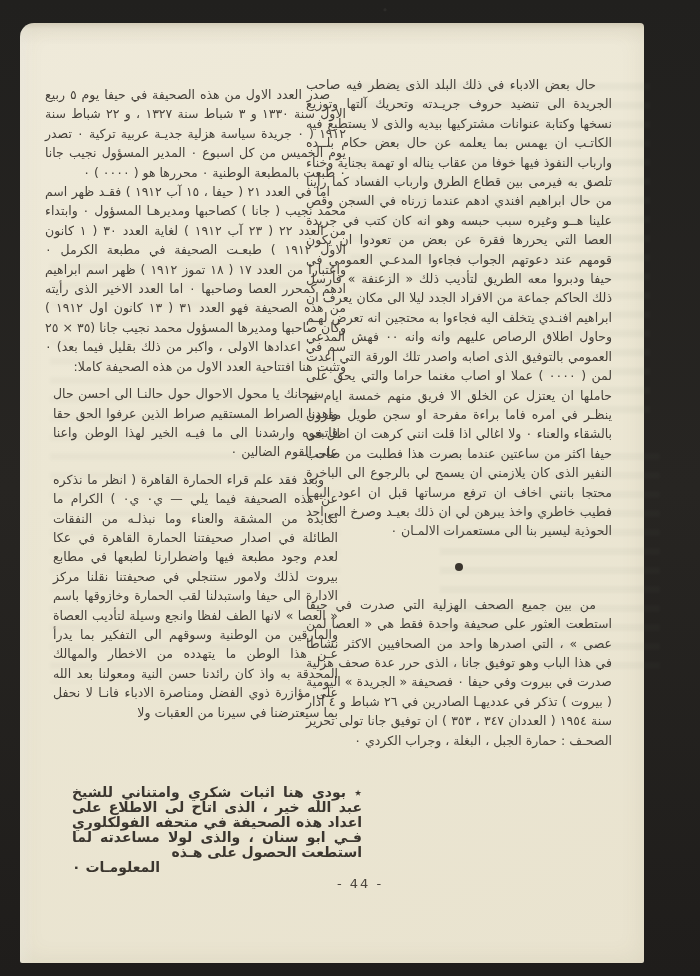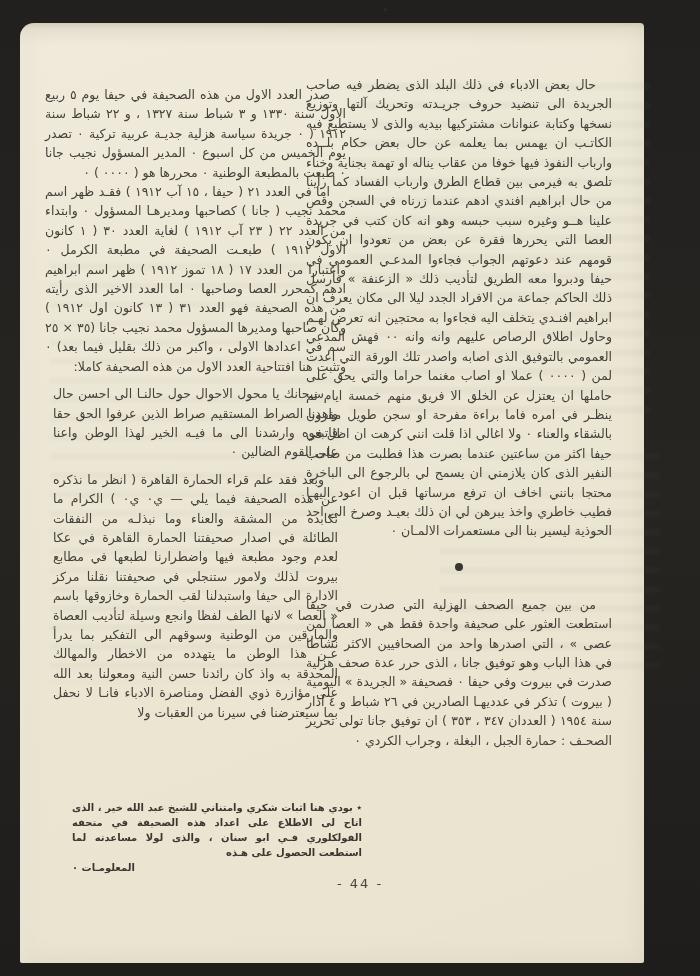--- a/index.html
+++ b/index.html
@@ -74,21 +74,21 @@
     background:#3a352e;
     margin:22px auto 24px auto;
   }
 
   .footnote{
     position:absolute;
     left:52px; bottom:88px;
     width:290px;
     direction:rtl;
     text-align:justify;
-    font-size:10px;
+    font-size:14px;
     font-weight:bold;
     line-height:15px;
     color:#3b362f;
   }
   .footnote .fn-end{ text-align:left; }
 
   .page-number{
     position:absolute;
     bottom:72px; left:0; width:680px;
     text-align:center;

